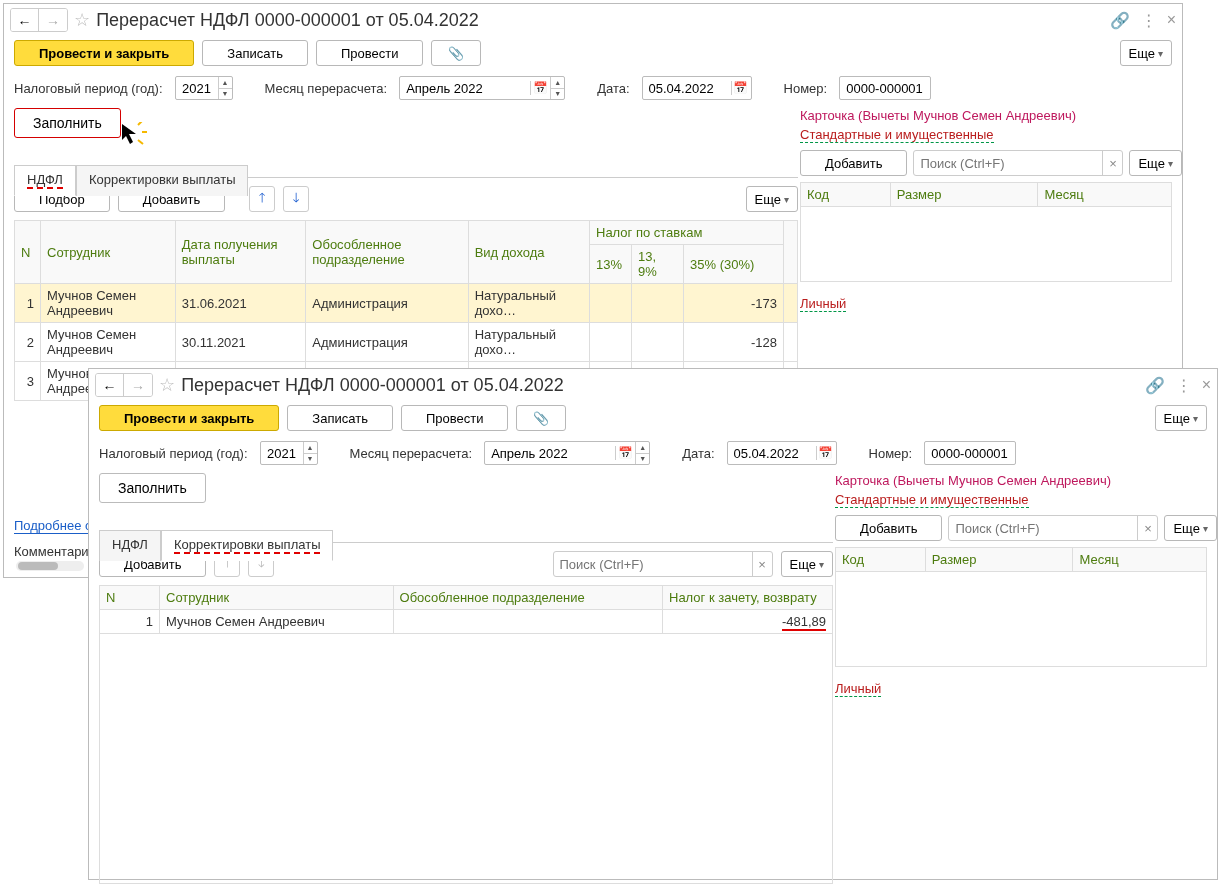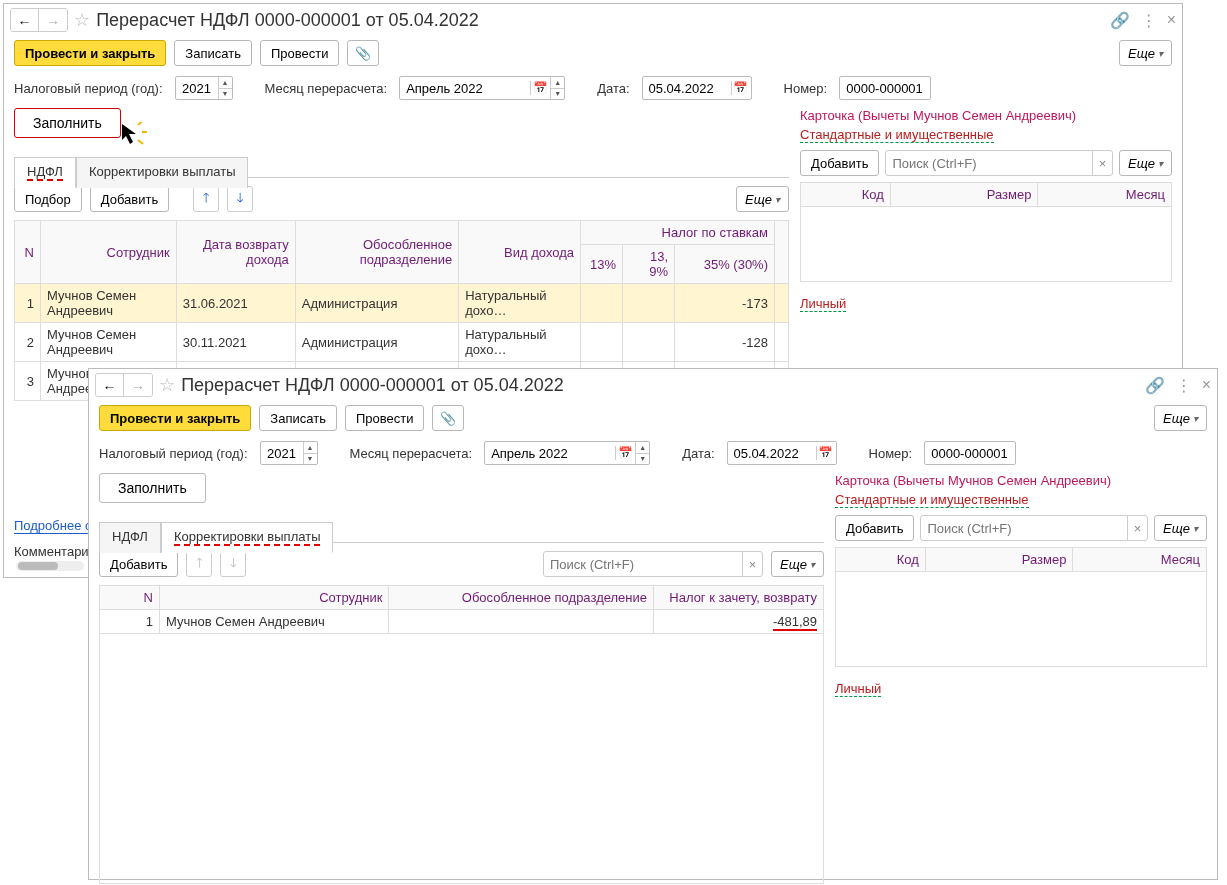--- a/index.html
+++ b/index.html
@@ -9,52 +9,52 @@
   .win-bottom { top: 368px; left: 88px; width: 1130px; height: 512px; }
   .titlebar { display: flex; align-items: center; height: 32px; padding: 0 6px; gap: 6px; }
   .nav-btns { display: flex; border: 1px solid #ccc; border-radius: 3px; overflow: hidden; }
   .nav-btn { width: 28px; height: 22px; border: none; border-right: 1px solid #ccc; background: #fff; display: flex; align-items: center; justify-content: center; cursor: pointer; font-size: 14px; }
   .nav-btn:last-child { border-right: none; color: #aaa; }
   .star-icon { color: #bbb; font-size: 18px; }
   .title-text { font-size: 18px; font-weight: 400; }
   .title-right { margin-left: auto; display: flex; gap: 10px; align-items: center; color: #999; }
   .title-right span { cursor: pointer; font-size: 16px; }
   .toolbar { display: flex; align-items: center; gap: 8px; padding: 4px 10px 8px 10px; }
-  .btn { border: 1px solid #b8b8b8; border-radius: 3px; background: #fff; padding: 4px 10px; cursor: pointer; font-size: 13px; height: 26px; display: inline-flex; align-items: center; }
+  .btn { border: 1px solid #b8b8b8; border-radius: 3px; background: #fff; padding: 4px 24px; cursor: pointer; font-size: 13px; height: 26px; display: inline-flex; align-items: center; }
   .btn-yellow { background: #ffdc3c; font-weight: bold; border-color: #cca900; }
   .btn-attach { width: 32px; justify-content: center; }
-  .btn-more { padding: 4px 8px; font-style: italic; }
+  .btn-more { padding: 4px 8px; }
   .btn-more::after { content: " ▾"; color: #666; font-size: 10px; margin-left: 3px; }
   .toolbar .spacer { flex: 1; }
   .fieldrow { display: flex; align-items: center; gap: 12px; padding: 2px 10px 8px 10px; flex-wrap: wrap; }
   .fld-label { font-size: 13px; }
   .input-grp { display: flex; align-items: center; border: 1px solid #bbb; border-radius: 2px; height: 24px; background: #fff; }
   .input-grp input { border: none; outline: none; font-size: 13px; padding: 0 6px; height: 22px; background: transparent; }
   .spinner { width: 14px; border-left: 1px solid #ccc; display: flex; flex-direction: column; height: 22px; }
   .spinner span { flex: 1; font-size: 7px; display: flex; align-items: center; justify-content: center; cursor: pointer; border-bottom: 1px solid #ccc; color: #555; }
   .spinner span:last-child { border-bottom: none; }
   .cal-btn { width: 20px; border-left: 1px solid #ccc; display: flex; align-items: center; justify-content: center; font-size: 12px; color: #666; cursor: pointer; }
-  .main-split { display: flex; padding: 0 10px; gap: 11px; }
+  .main-split { display: flex; padding: 0 10px; gap: 2px; }
   .left-pane { flex: 1; min-width: 0; }
   .right-pane { width: 372px; }
   .fill-btn { border: 1.5px solid #d40000; border-radius: 3px; padding: 6px 18px; background: #fff; cursor: pointer; font-size: 14px; }
   .fill-btn-plain { border: 1px solid #bbb; border-radius: 3px; padding: 6px 18px; background: #fff; cursor: pointer; font-size: 14px; }
   .click-cursor { position: absolute; pointer-events: none; }
   .tabs { display: flex; border-bottom: 1px solid #ccc; margin-top: 8px; }
-  .tab { padding: 6px 12px; border: 1px solid #ccc; border-bottom: none; background: #f5f5f5; cursor: pointer; position: relative; top: 11px; }
+  .tab { padding: 6px 12px; border: 1px solid #ccc; border-bottom: none; background: #f5f5f5; cursor: pointer; position: relative; top: 19px; }
   .tab.active { background: #fff; border-bottom: 1px solid #fff; }
   .red-dashed { border-bottom: 2px dashed #e00000; display: inline-block; }
   .tab-toolbar { display: flex; gap: 8px; align-items: flex-end; padding: 8px 0; }
   .arrow-btn { width: 26px; height: 26px; border: 1px solid #ccc; border-radius: 3px; background: #fff; display: flex; align-items: center; justify-content: center; cursor: pointer; font-size: 13px; }
   .arrow-up { color: #2060d0; }
   .arrow-down { color: #2060d0; }
   .arrow-disabled { color: #bbb; }
   table.grid { border-collapse: collapse; width: 100%; border: 1px solid #ccc; }
   table.grid th, table.grid td { border: 1px solid #ddd; padding: 4px 6px; text-align: left; font-size: 13px; font-weight: normal; }
-  table.grid th { background: #f9f9f9; color: #701a75; text-align: right; }
+  table.grid th { background: #f9f9f9; color: #4d7c0f; }
   .row-sel td { background: #fff5d0; }
   .num-col { text-align: right !important; }
   .card-title { color: #be185d; font-size: 13px; margin-bottom: 4px; }
   .card-link { color: #b91c1c; border-bottom: 1px dashed #009646; cursor: pointer; font-size: 13px; }
   .search-grp { display: flex; align-items: center; border: 1px solid #ccc; border-radius: 3px; height: 26px; flex: 1; background: #fff; }
   .search-grp input { border: none; outline: none; flex: 1; padding: 0 6px; font-size: 13px; background: transparent; }
   .clear-x { width: 20px; border-left: 1px solid #ccc; text-align: center; color: #888; cursor: pointer; height: 100%; display: flex; align-items: center; justify-content: center; }
   .link-blue { color: #1a5ec8; border-bottom: 1px solid #1a5ec8; cursor: pointer; }
   .scrollbar { position: absolute; bottom: 6px; left: 12px; width: 68px; height: 10px; background: #eee; border-radius: 5px; }
   .scrollbar::after { content: ""; position: absolute; left: 2px; top: 1px; width: 40px; height: 8px; background: #bbb; border-radius: 4px; }
@@ -147,21 +147,21 @@
         <button class="arrow-btn arrow-down">🡓</button>
         <div class="spacer" style="flex:1"></div>
         <button class="btn btn-more">Еще</button>
       </div>
 
       <table class="grid">
         <thead>
           <tr>
             <th rowspan="2" style="width:26px">N</th>
             <th rowspan="2">Сотрудник</th>
-            <th rowspan="2">Дата возврату дохода</th>
+            <th rowspan="2">Дата получения выплаты</th>
             <th rowspan="2">Обособленное подразделение</th>
             <th rowspan="2">Вид дохода</th>
             <th colspan="3">Налог по ставкам</th>
             <th rowspan="2" style="width:14px"></th>
           </tr>
           <tr>
             <th style="width:42px">13%</th>
             <th style="width:52px">13, 9%</th>
             <th style="width:100px">35% (30%)</th>
           </tr>

